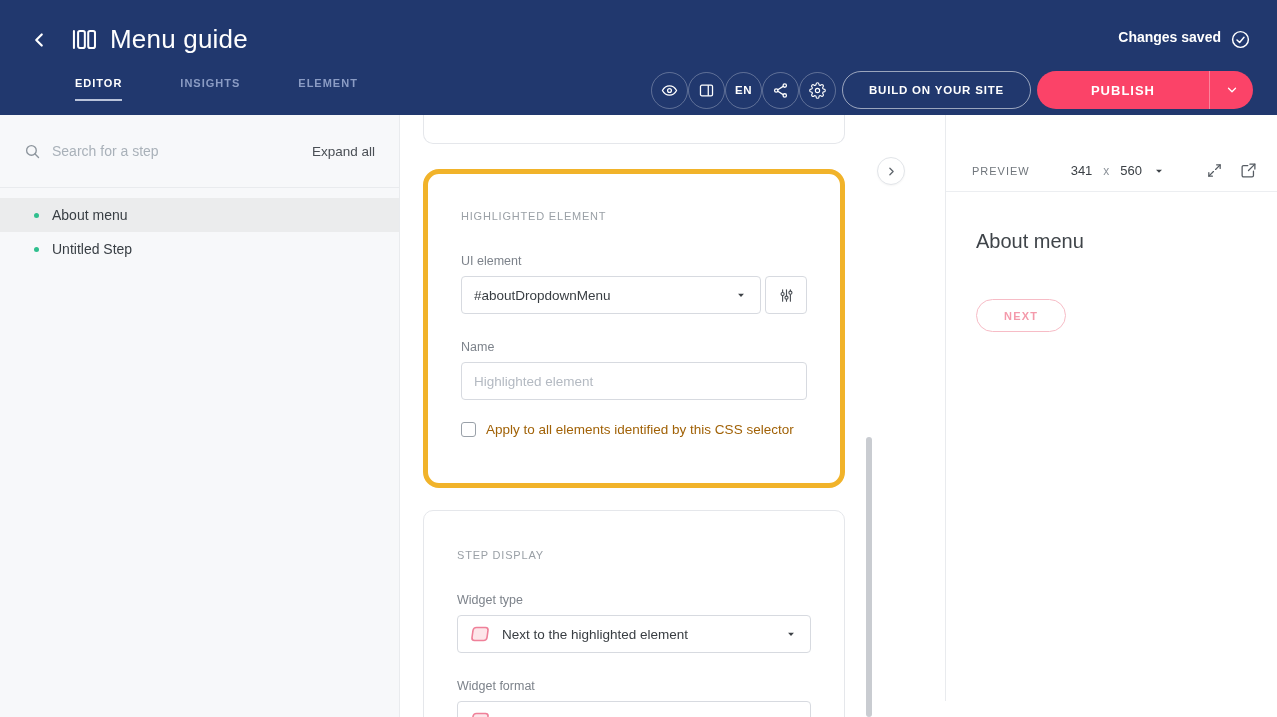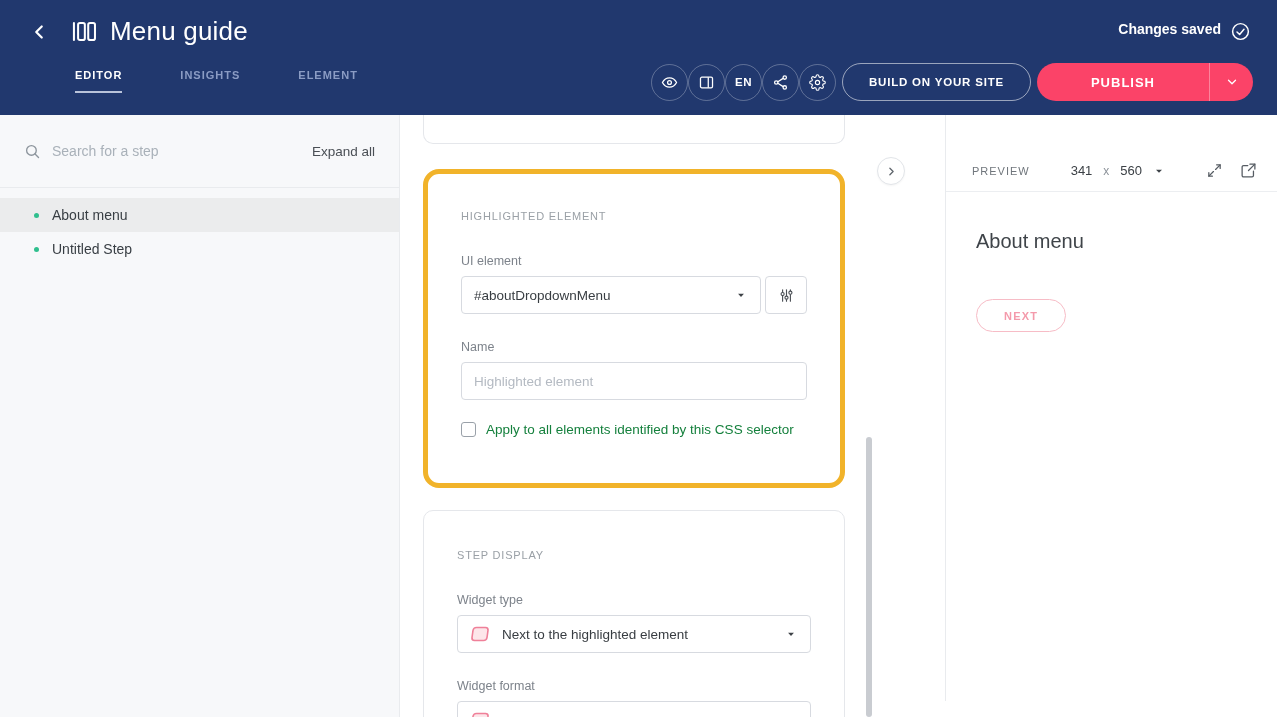--- a/index.html
+++ b/index.html
@@ -16,21 +16,21 @@
     --text:#3c4247;
     --muted:#939aa1;
     --label:#7d838b;
     --placeholder:#b4bac2;
   }
 
   .app{ position:relative; width:1277px; height:717px; background:#fff; overflow:hidden; }
 
   
   .topbar{ position:absolute; top:0; left:0; right:0; height:115px; background:var(--navy); padding:0 24px; }
-  .topbar-row1{ height:63px; display:flex; align-items:center; }
+  .topbar-row1{ height:63px; display:flex; align-items:center;margin-top:8px; }
   .topbar-row2{ height:50px; display:flex; align-items:flex-start; }
   .spacer{ flex:1; }
 
   .back-btn{ width:30px; height:30px; background:transparent; border:none; color:#fff; cursor:pointer; display:flex; align-items:center; justify-content:center; }
   .back-btn svg{ width:22px; height:22px; }
   .app-icon{ margin-left:16px; color:#fff; display:flex; }
   .app-icon svg{ width:27px; height:27px; }
   .page-title{ margin-left:13px; color:#fff; font-size:26px; font-weight:500; letter-spacing:.2px; }
 
   .saved{ display:flex; align-items:flex-start; gap:9px; color:#fff; font-size:14px; font-weight:700; margin-right:2px; }
@@ -87,21 +87,21 @@
   .select .widget-ic svg{ width:20px; height:20px; }
 
   .tune-btn{ width:42px; height:38px; border:1px solid var(--input-border); border-radius:4px; background:#fff; cursor:pointer; display:flex; align-items:center; justify-content:center; color:#4a4f55; }
   .tune-btn svg{ width:17px; height:17px; }
 
   .text-input{ width:100%; height:38px; border:1px solid var(--input-border); border-radius:4px; padding:0 12px; font-family:inherit; font-size:13.5px; color:#383d42; outline:none; background:#fff; }
   .text-input::placeholder{ color:var(--placeholder); }
 
   .checkbox-row{ margin-top:22px; display:flex; align-items:center; gap:10px; }
   .checkbox-row input{ appearance:none; -webkit-appearance:none; width:15px; height:15px; border:1px solid #9aa1a9; border-radius:3px; background:#fff; cursor:pointer; flex:none; }
-  .checkbox-row label{ font-size:13.5px; color:#15803d; cursor:pointer; }
+  .checkbox-row label{ font-size:13.5px; color:#a16207; cursor:pointer; }
 
   
   .main-scrollbar{ position:absolute; left:866px; top:437px; bottom:0; width:6px; border-radius:3px; background:#c9ccd1; cursor:pointer; }
 
   
   .collapse-btn{ position:absolute; left:877px; top:157px; width:28px; height:28px; border-radius:50%; background:#fff; border:1px solid #e2e5e9; color:#5f656c; cursor:pointer; display:flex; align-items:center; justify-content:center; z-index:5; box-shadow:0 1px 2px rgba(0,0,0,.04); }
   .collapse-btn svg{ width:13px; height:13px; }
 
   
   .preview{ position:absolute; top:115px; right:0; width:332px; bottom:16px; background:#fff; border-left:1px solid #e9ebee; }

